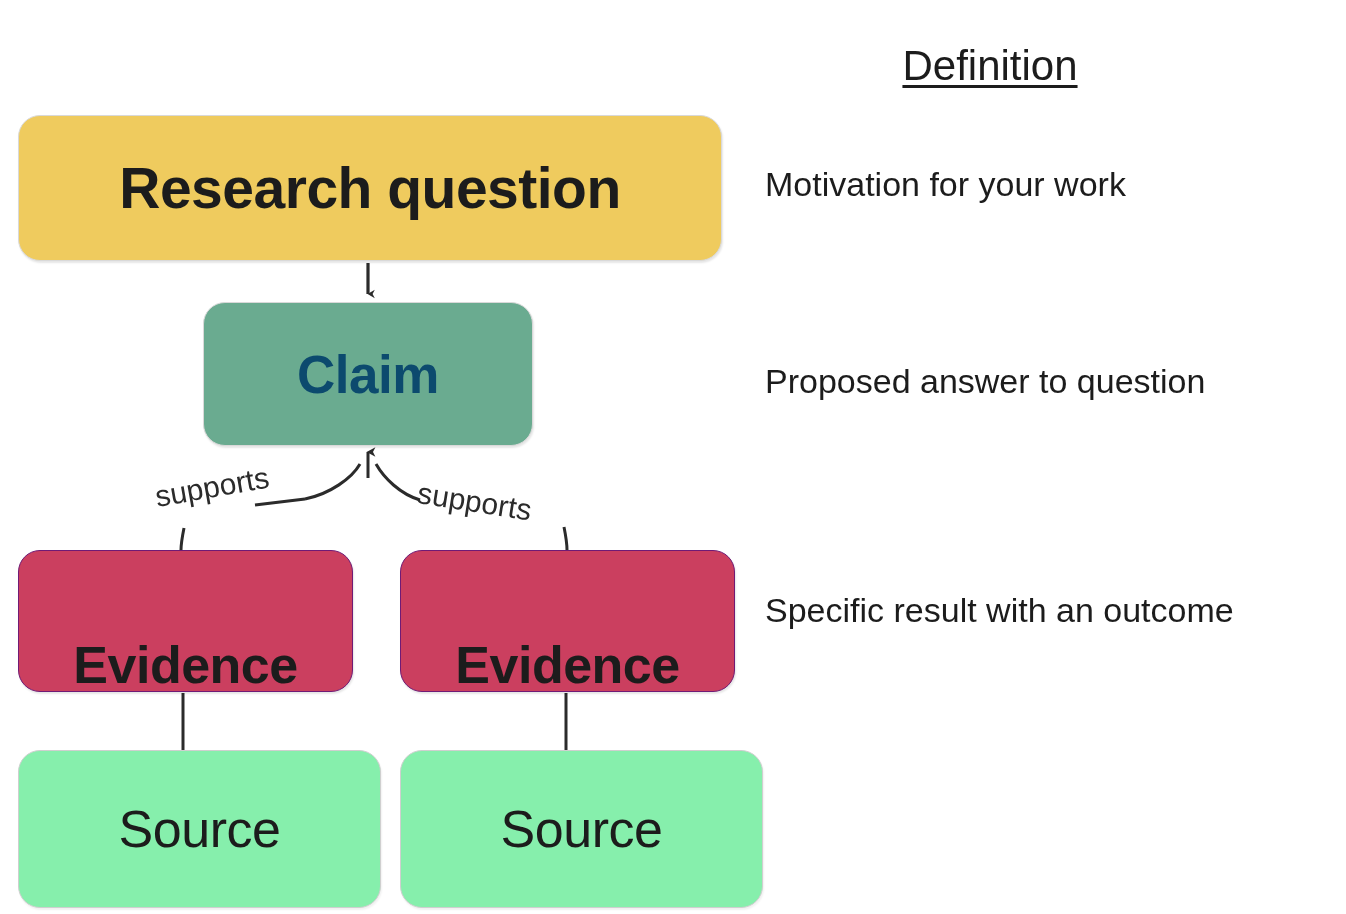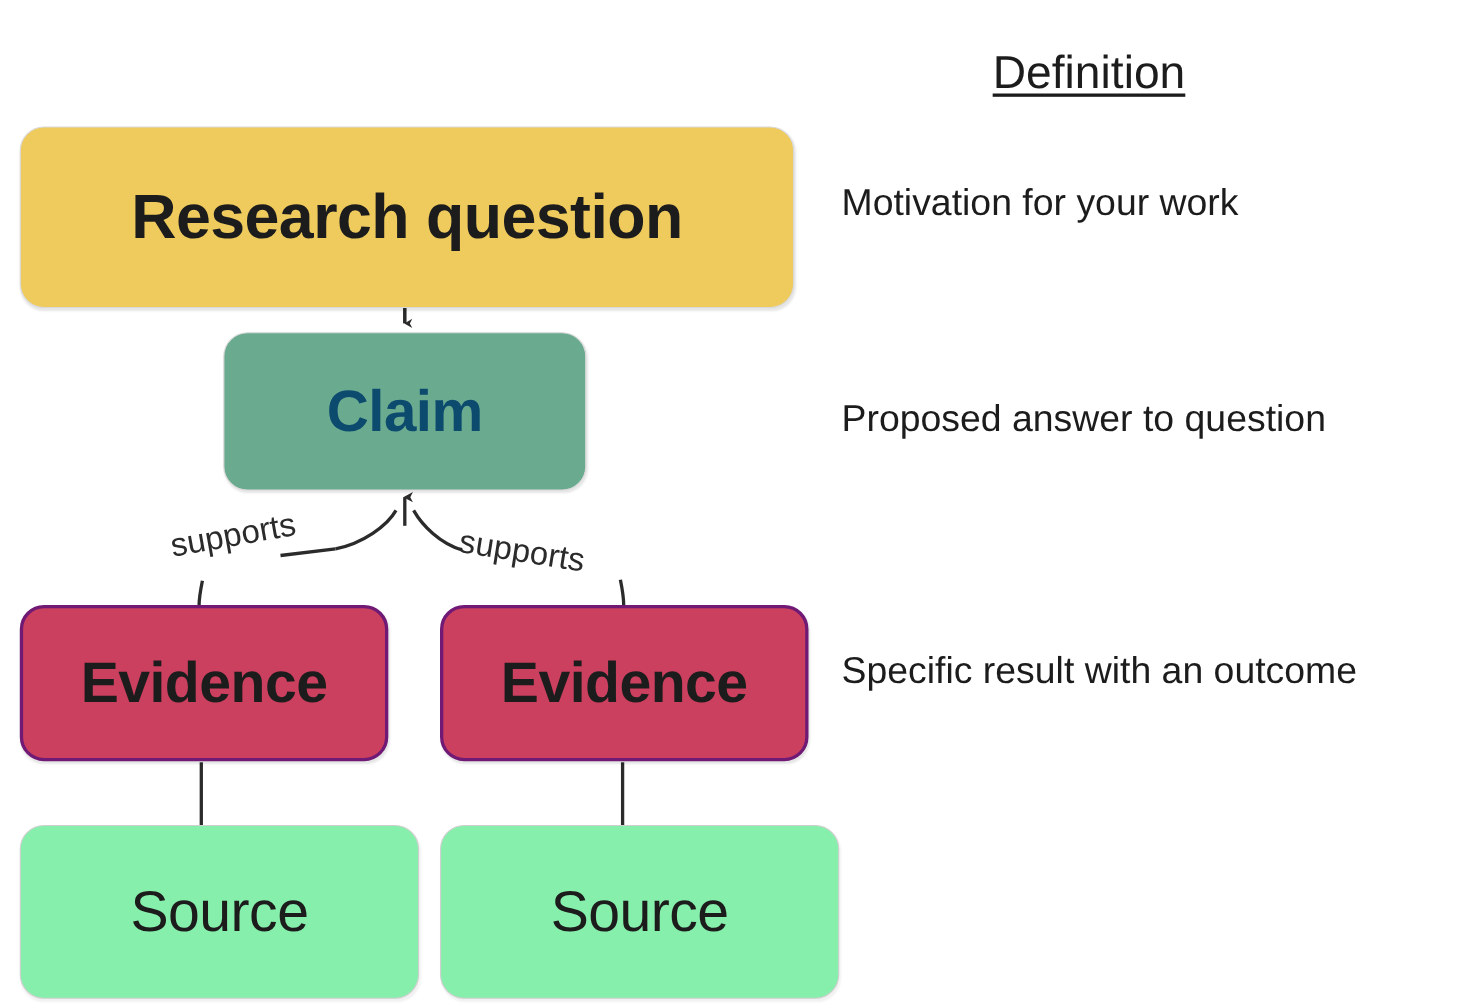--- a/index.html
+++ b/index.html
@@ -46,21 +46,21 @@
     display: block;
     width: 100%;
     padding: 0 10px;
     box-sizing: border-box;
   }
 
   .node-question {
     left: 18px;
     top: 115px;
     width: 704px;
-    height: 165px;
+    height: 146px;
     background: #EFCB5E;
     border: 1px solid #d9d9d9;
     box-shadow: 1px 2px 2px rgba(0,0,0,0.10);
   }
   .node-question .node-label {
     font-size: 57px;
     font-weight: 700;
     letter-spacing: -0.5px;
     color: #1c1c1c;
   }
@@ -79,22 +79,23 @@
     font-weight: 700;
     letter-spacing: -0.5px;
     color: #0c4a6e;
   }
 
   .node-evidence {
     top: 550px;
     width: 335px;
     height: 142px;
     background: #CB3F5F;
-    border: 3px solid #701a75;
+    border: 1px solid #701a75;
     box-shadow: 1px 2px 2px rgba(0,0,0,0.10);
+    align-items: flex-end;
   }
   .node-evidence.left  { left: 18px; }
   .node-evidence.right { left: 400px; }
   .node-evidence .node-label {
     font-size: 52px;
     font-weight: 700;
     letter-spacing: -0.5px;
     color: #1c1c1c;
   }
 

